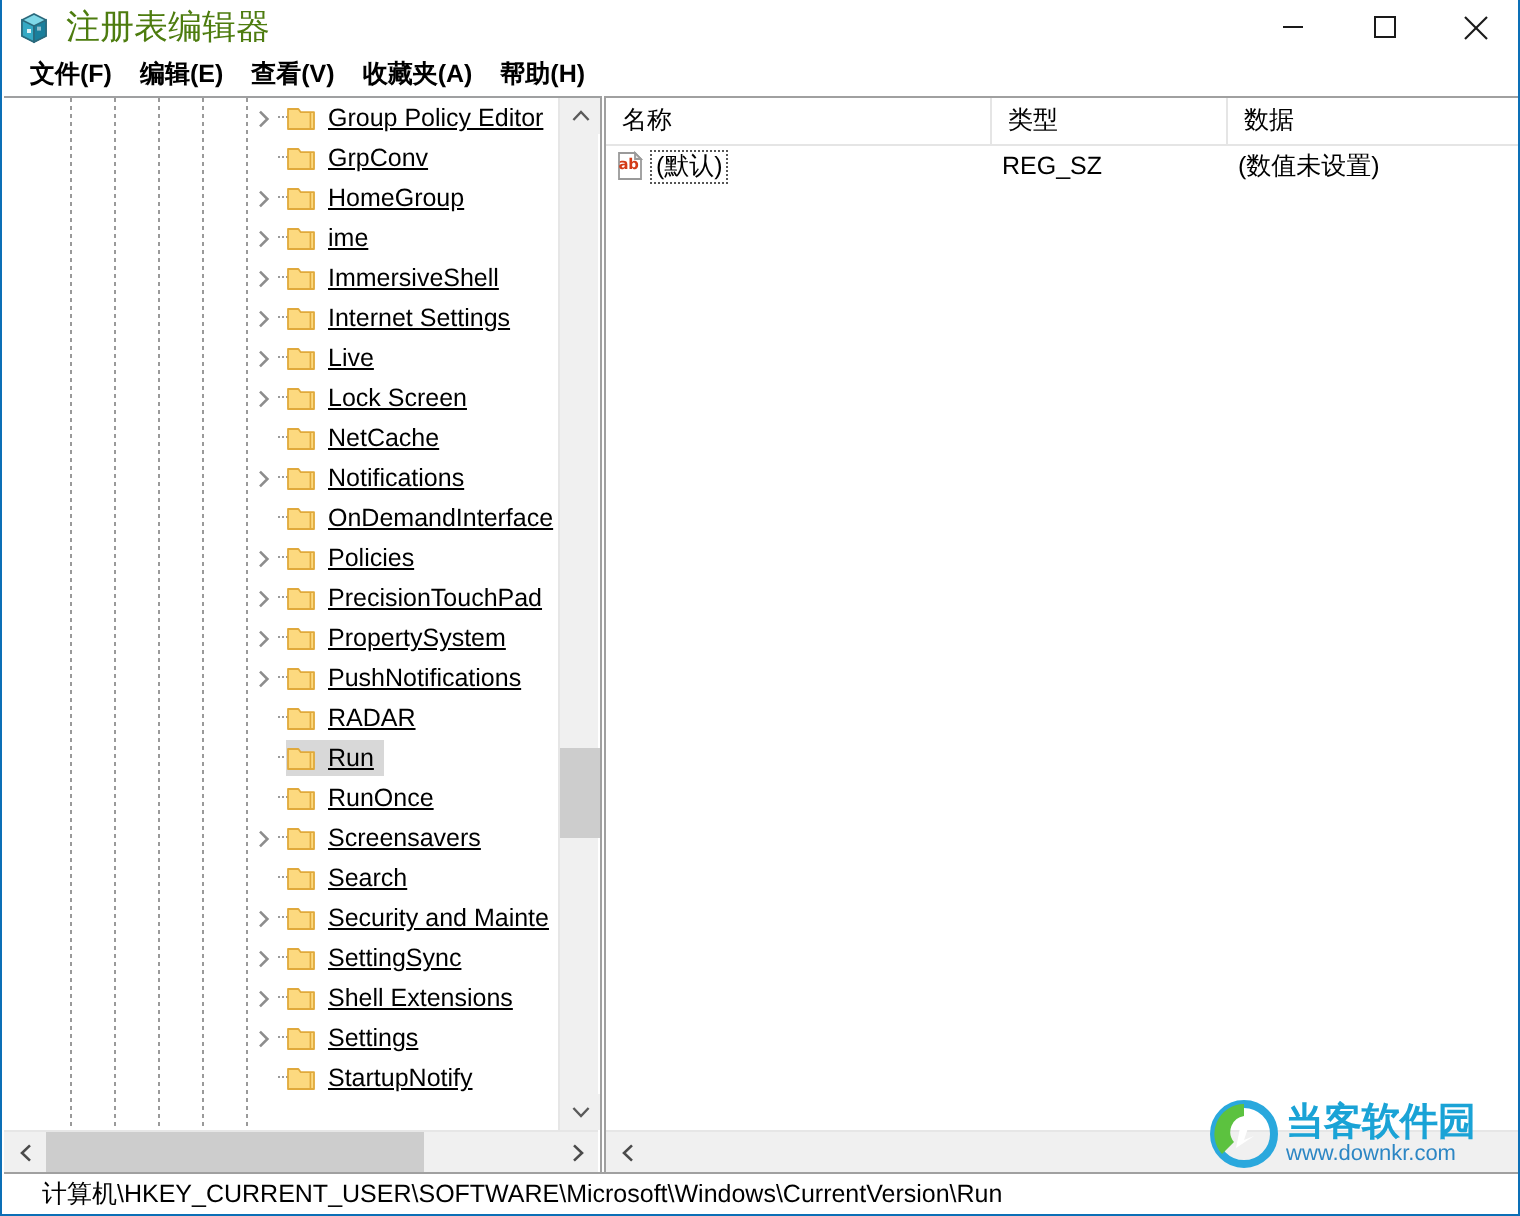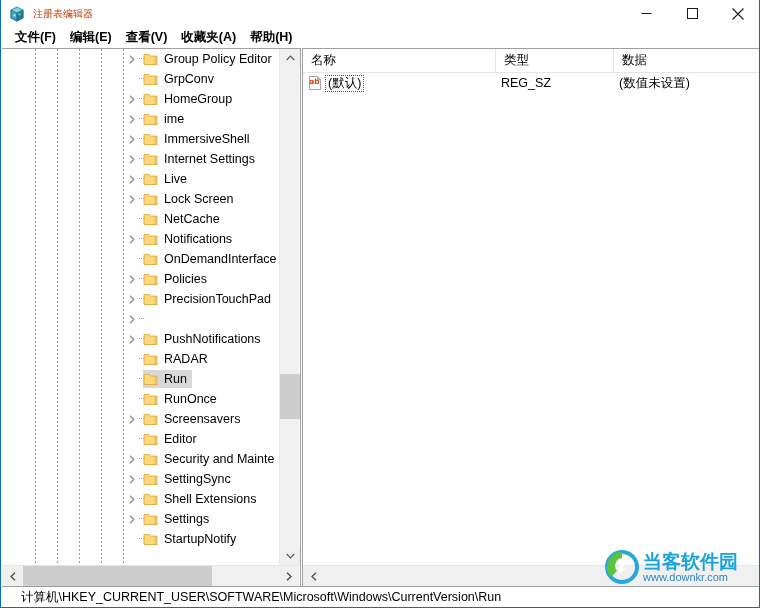--- a/index.html
+++ b/index.html
@@ -35,22 +35,22 @@
   }
   .app-icon {
     position: relative;
     width: 16px; height: 16px;
     margin-left: 8px;
     flex: none;
   }
   .app-icon svg { display:block; }
   .title-text {
     margin-left: 8px;
-    font-size: 10px;
-    color: #c2410c;
+    font-size: 17px;
+    color: #4d7c0f;
     line-height: 27px;
     white-space: nowrap;
   }
   .win-buttons {
     position: absolute;
     right: 0; top: 0;
     height: 27px;
     display: flex;
   }
   .win-btn {
@@ -141,20 +141,21 @@
     align-items: center;
     white-space: nowrap;
   }
   .row-hit {
     position: absolute;
     left: 141px; top: 1px;
     height: 18px;
     display: flex;
     align-items: center;
     padding-right: 5px;
+    text-decoration: underline;
   }
   .row-hit.selected {
     background: #d8d8d8;
   }
   .twisty {
     position: absolute;
     left: 123px;
     width: 13px; height: 20px;
     display: flex;
     align-items: center;
@@ -623,20 +624,29 @@
                 <span class="node-label">PrecisionTouchPad</span>
               </span>
             </div>
             <div class="tree-row">
               <span class="twisty">
                 <svg width="6" height="9" viewBox="0 0 6 9">
                   <polyline points="1,0.8 4.7,4.5 1,8.2" fill="none" stroke="#8d8d8d" stroke-width="1.3"></polyline>
                 </svg>
               </span>
               <span class="connector"></span>
+              <span class="row-hit">
+                <span class="folder">
+                  <svg width="16" height="14" viewBox="0 0 16 14">
+                    <path d="M1,2.5 h5.2 l1.2,1.6 h6.6 v8.4 h-13 z" fill="#fcd97f" stroke="#e0a93b" stroke-width="0.9" stroke-linejoin="round"></path>
+                    <path d="M12.2,4.1 v8.4" stroke="#e0a93b" stroke-width="0.8"></path>
+                  </svg>
+                </span>
+                <span class="node-label">PropertySystem</span>
+              </span>
             </div>
             <div class="tree-row">
               <span class="twisty">
                 <svg width="6" height="9" viewBox="0 0 6 9">
                   <polyline points="1,0.8 4.7,4.5 1,8.2" fill="none" stroke="#8d8d8d" stroke-width="1.3"></polyline>
                 </svg>
               </span>
               <span class="connector"></span>
               <span class="row-hit">
                 <span class="folder">
@@ -703,21 +713,21 @@
             </div>
             <div class="tree-row">
               <span class="connector"></span>
               <span class="row-hit">
                 <span class="folder">
                   <svg width="16" height="14" viewBox="0 0 16 14">
                     <path d="M1,2.5 h5.2 l1.2,1.6 h6.6 v8.4 h-13 z" fill="#fcd97f" stroke="#e0a93b" stroke-width="0.9" stroke-linejoin="round"></path>
                     <path d="M12.2,4.1 v8.4" stroke="#e0a93b" stroke-width="0.8"></path>
                   </svg>
                 </span>
-                <span class="node-label">Editor</span>
+                <span class="node-label">Search</span>
               </span>
             </div>
             <div class="tree-row">
               <span class="twisty">
                 <svg width="6" height="9" viewBox="0 0 6 9">
                   <polyline points="1,0.8 4.7,4.5 1,8.2" fill="none" stroke="#8d8d8d" stroke-width="1.3"></polyline>
                 </svg>
               </span>
               <span class="connector"></span>
               <span class="row-hit">

